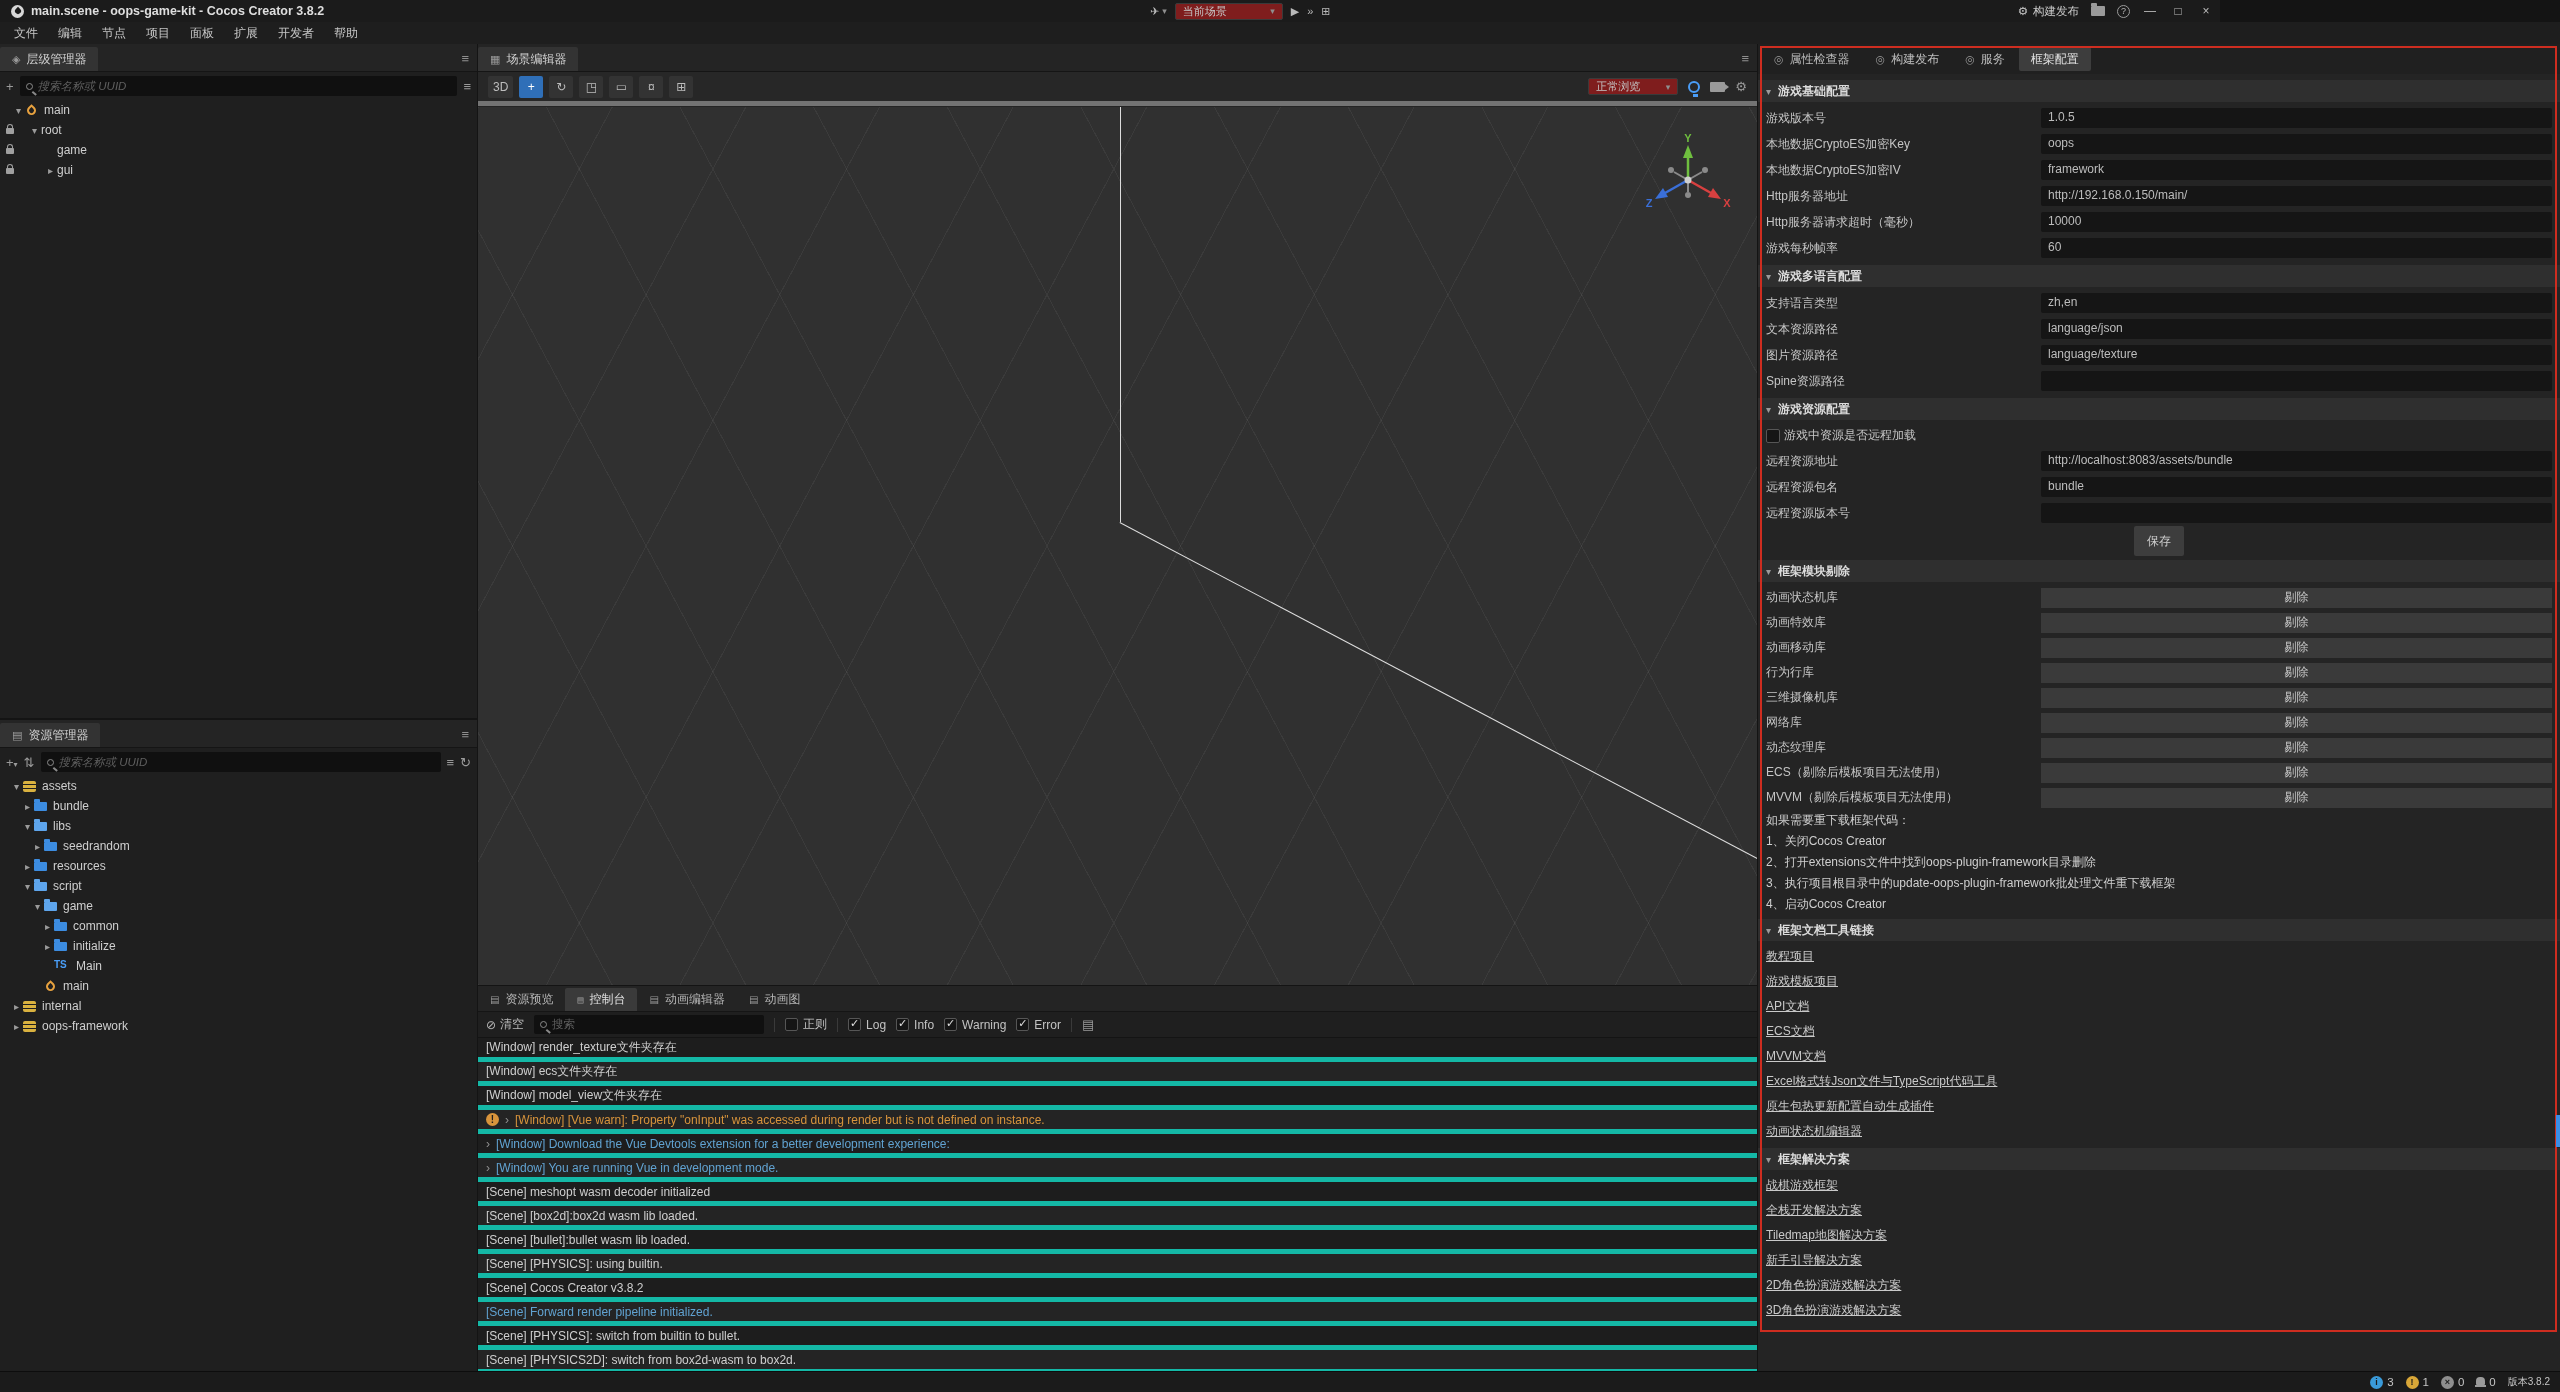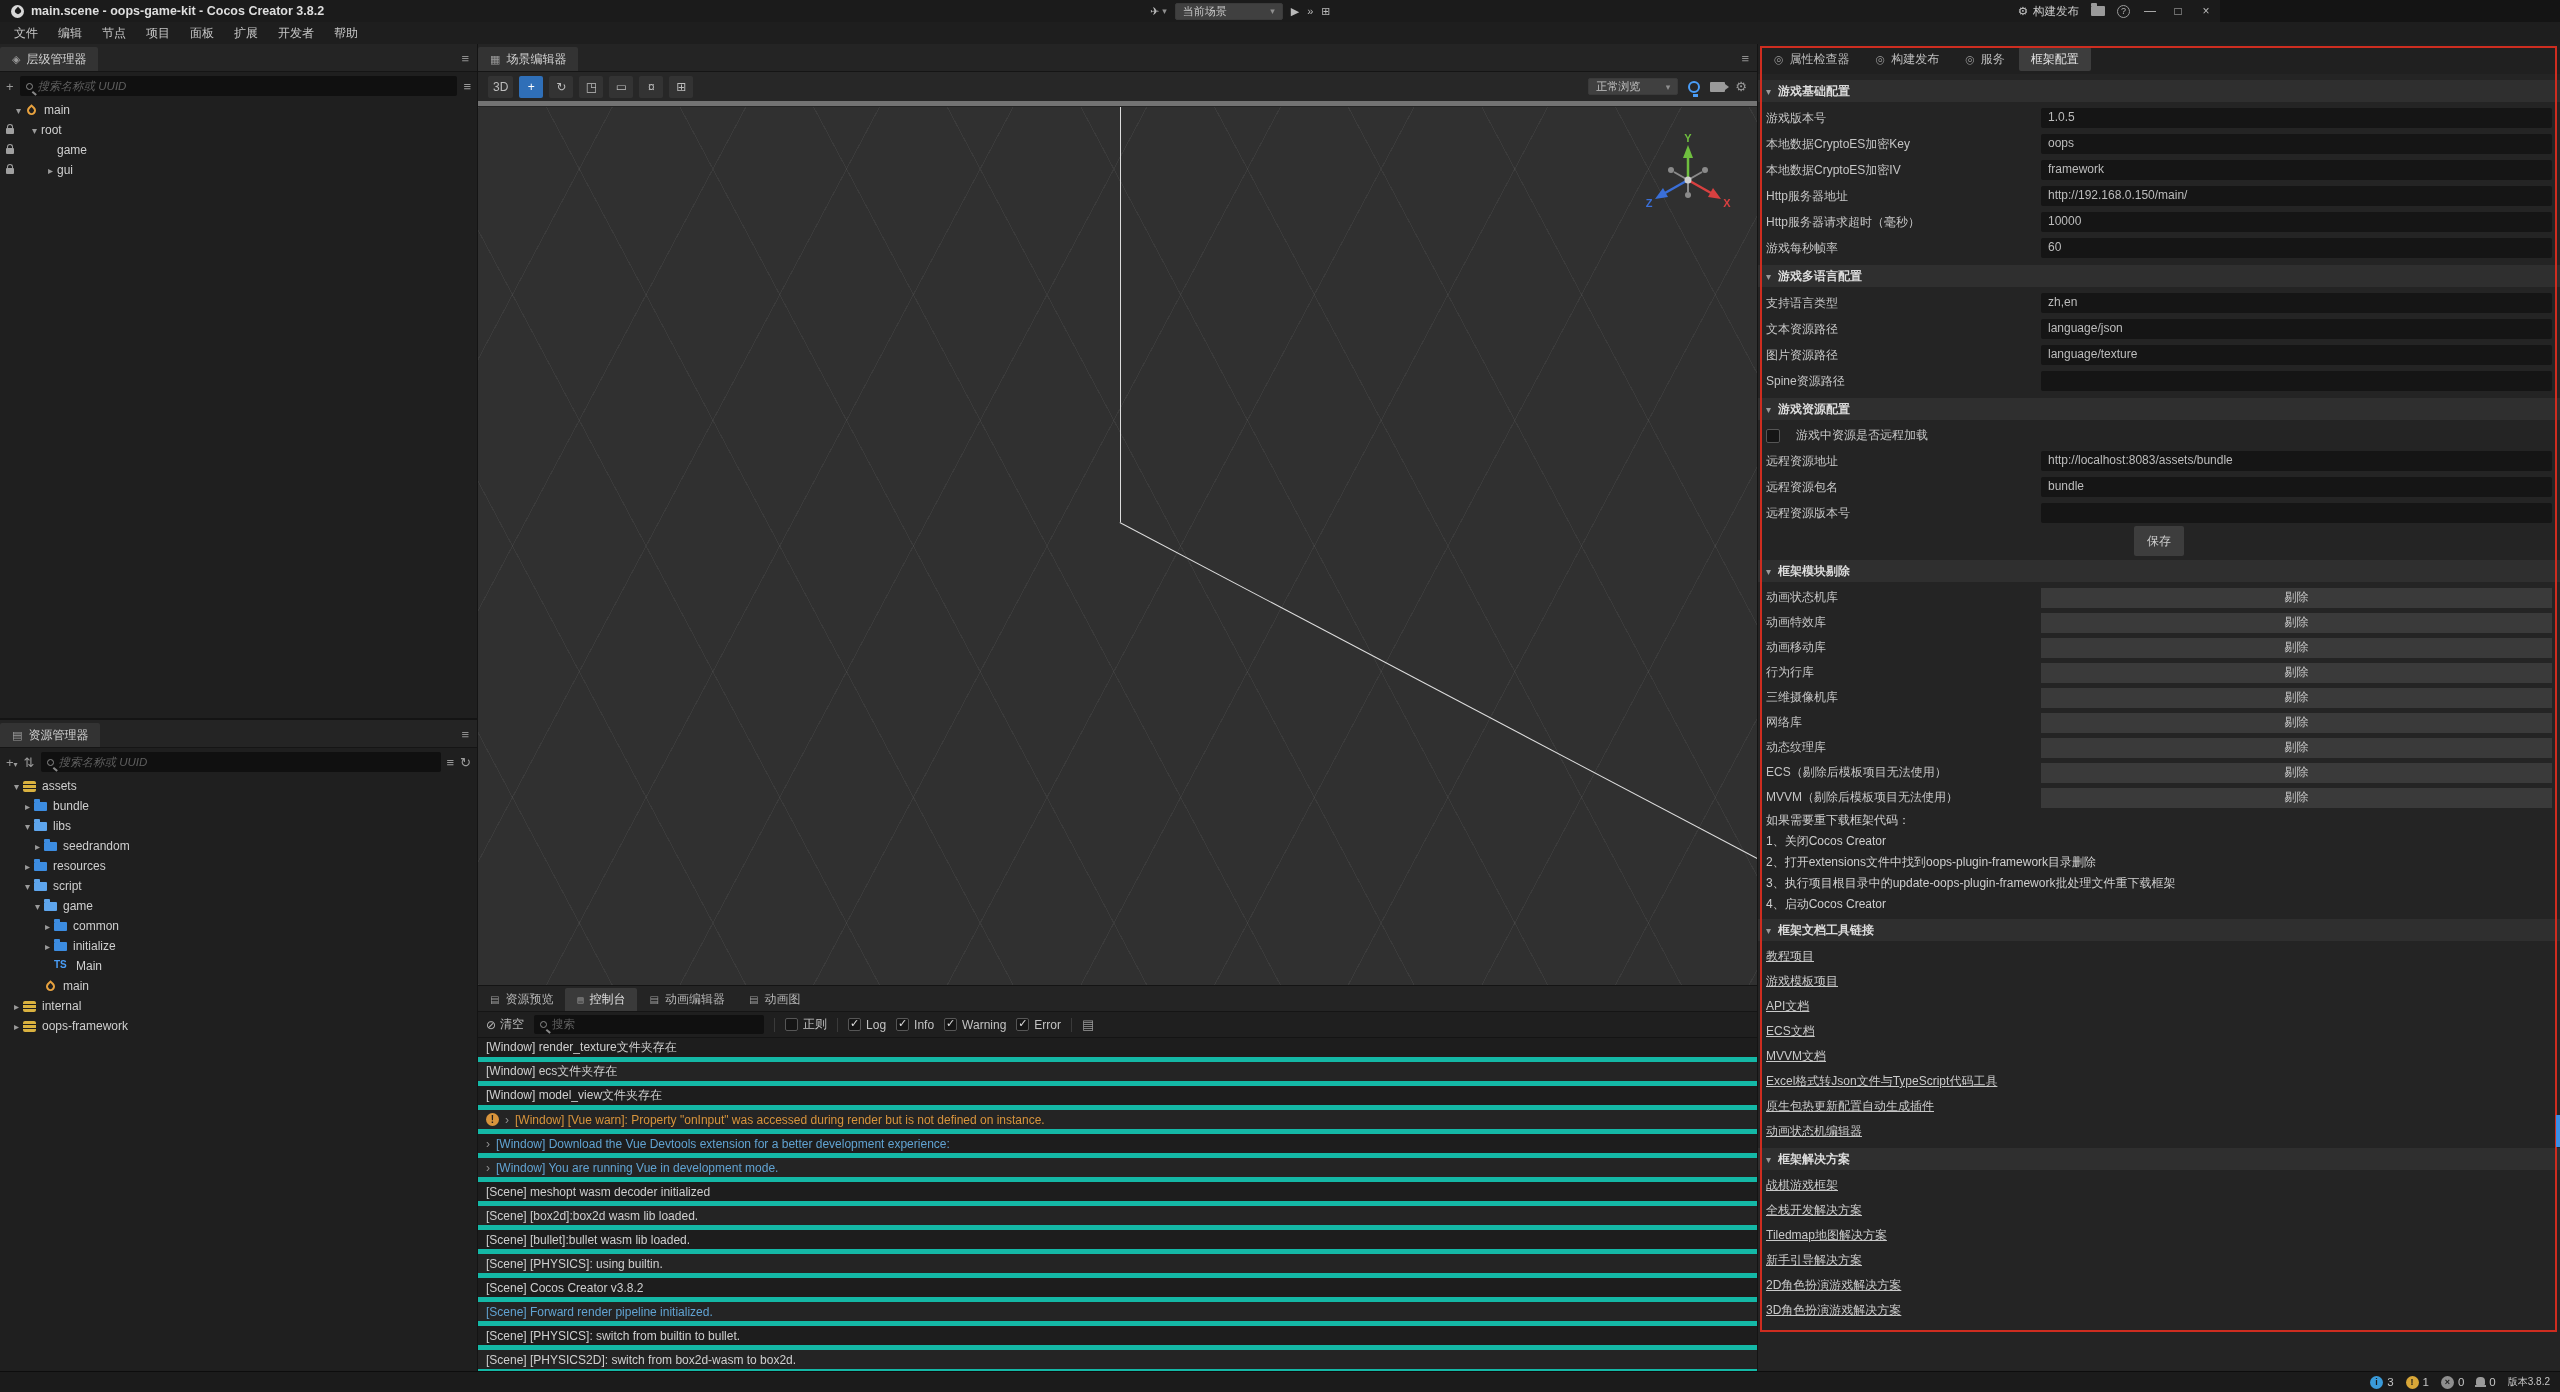--- a/index.html
+++ b/index.html
@@ -6,21 +6,21 @@
   html,body{width:2560px;height:1392px;overflow:hidden;background:#141414;color:#c8c8c8}
   .app{position:relative;width:2560px;height:1392px;background:#141414}
 
   
   .titlebar{position:absolute;left:0;top:0;width:2220px;height:22px;background:#1b1b1b;display:flex;align-items:center;padding:0 11px;z-index:50}
   .logo{width:13px;height:13px;border-radius:50%;background:#d8d8d8;position:relative;margin-right:7px}
   .logo::after{content:"";position:absolute;left:4px;top:3px;width:6px;height:6px;background:#1b1b1b;border-radius:0 50% 50% 50%;transform:rotate(45deg)}
   .wtitle{font-size:12.5px;font-weight:bold;color:#dedede;white-space:nowrap}
   .tb-center{position:absolute;left:1150px;top:0;height:22px;display:flex;align-items:center;gap:8px}
   .tbtn{background:none;border:none;color:#b9b9b9;font-size:11px;display:flex;align-items:center;gap:3px;cursor:pointer}
-  .tb-select{background:#404040;border:1px solid #3a3a3a;border-radius:2px;height:17px;display:flex;align-items:center;gap:14px;padding:0 7px;font-size:11px;color:#c4c4c4;min-width:108px;justify-content:space-between}
+  .tb-select{background:#7f1d1d;border:1px solid #3a3a3a;border-radius:2px;height:17px;display:flex;align-items:center;gap:14px;padding:0 7px;font-size:11px;color:#c4c4c4;min-width:108px;justify-content:space-between}
   .caret{font-size:9px;color:#8f8f8f}
   .tb-right{position:absolute;right:6px;top:0;height:22px;display:flex;align-items:center;gap:12px}
   .buildbtn{display:flex;align-items:center;gap:5px;font-size:11.5px;color:#c9c9c9;background:none;border:none;cursor:pointer}
   .mini-folder{width:14px;height:10px;background:#9a9a9a;border-radius:1px;position:relative}
   .mini-folder::before{content:"";position:absolute;top:-3px;left:0;width:6px;height:3px;background:#9a9a9a;border-radius:1px 1px 0 0}
   .help-circle{width:13px;height:13px;border:1px solid #9a9a9a;border-radius:50%;color:#b5b5b5;font-size:9px;display:flex;align-items:center;justify-content:center}
   .winctl{color:#b9b9b9;font-size:12px;width:16px;text-align:center}
 
   
   .menubar{position:absolute;left:0;top:22px;width:2560px;height:22px;background:#1e1e1e;display:flex;align-items:center;padding-left:4px;z-index:49}
@@ -111,21 +111,21 @@
   .itabs{height:30px;background:#202020;display:flex;align-items:center;padding-left:4px;gap:2px}
   .itab{height:24px;display:flex;align-items:center;gap:6px;padding:0 12px;font-size:12px;color:#bdbdbd;cursor:pointer;border-radius:2px}
   .itab[data-active="true"]{background:#3d3d3d;color:#e4e4e4}
   .iticon{font-size:11px;color:#9a9a9a}
   .ibody{position:absolute;left:0;top:30px;right:0;bottom:0;background:#242424;padding:2px 8px 0 8px;overflow:hidden}
   .sechead{height:22px;background:#2f2f2f;display:flex;align-items:center;gap:7px;padding:0 8px;font-size:12px;font-weight:bold;color:#dcdcdc;margin:4px -8px 3px -8px;cursor:pointer}
   .sechead .sarr{font-size:10px;color:#9a9a9a;font-weight:normal}
   .irow{height:26px;display:flex;align-items:center}
   .ilabel{width:275px;flex:none;font-size:12px;color:#c5c5c5;white-space:nowrap;overflow:hidden}
   .ival{flex:1;height:20px;background:#151515;border-radius:2px;font-size:12px;color:#bdbdbd;padding:2px 7px;white-space:nowrap;overflow:hidden;cursor:text}
-  .cbrow{height:25px;display:flex;align-items:center;gap:16px;font-size:12px;color:#c5c5c5}
+  .cbrow{height:25px;display:flex;align-items:center;gap:4px;font-size:12px;color:#c5c5c5}
   .saverow{height:30px;display:flex;}
   .savebtn{margin-left:368px;background:#3d3d3d;border:none;color:#cfcfcf;font-size:12px;padding:4px 13px;border-radius:2px;cursor:pointer}
   .trimrow{height:25px;display:flex;align-items:center}
   .trimbtn{flex:1;height:20px;background:#3a3a3a;border:none;border-radius:0;color:#c9c9c9;font-size:12px;cursor:pointer}
   .inote{height:21px;font-size:12px;color:#cfcfcf;display:flex;align-items:center}
   .ilink{height:25px;display:flex;align-items:center;font-size:12px;color:#c9c9c9;text-decoration:underline;cursor:pointer}
   .redbox{position:absolute;left:2px;top:2px;right:3px;height:1286px;border:2px solid #ce2d20;pointer-events:none;z-index:30}
   .bluethumb{position:absolute;right:0;top:1071px;width:4px;height:32px;background:#3a8fe8;z-index:31}
 
   

